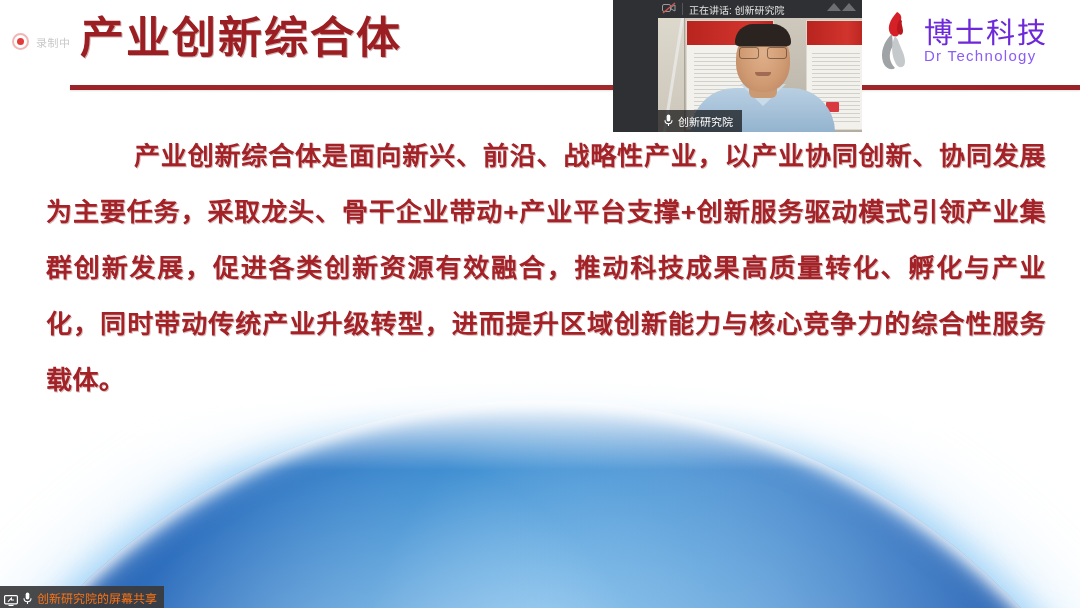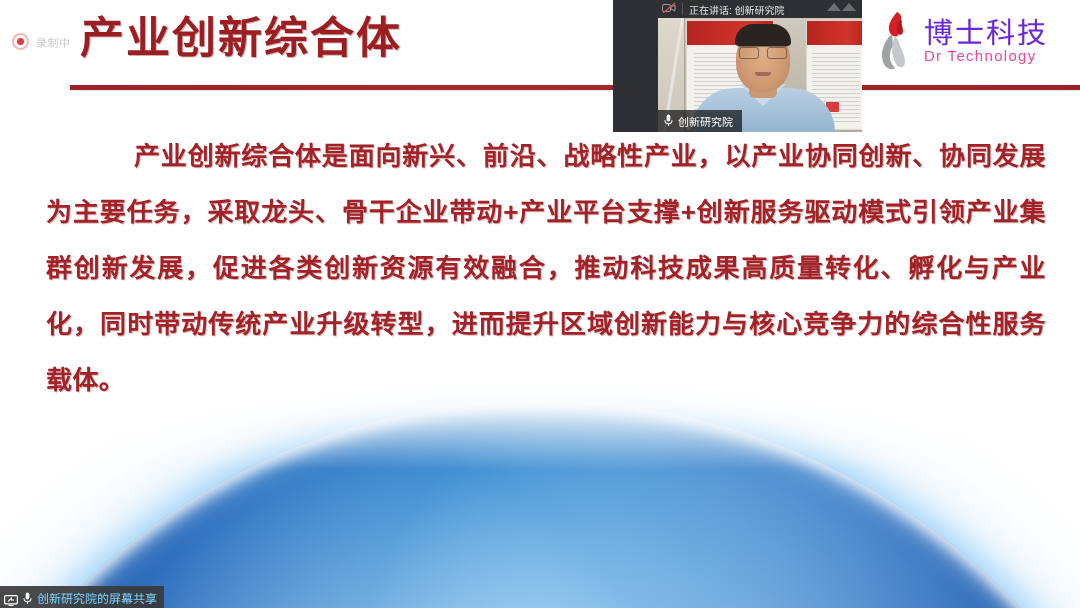--- a/index.html
+++ b/index.html
@@ -156,21 +156,21 @@
   }
   .logo-cn {
     font-size: 29px;
     font-weight: 400;
     color: #6d28d9;
     letter-spacing: 2px;
     white-space: nowrap;
   }
   .logo-en {
     font-size: 15px;
-    color: #ec4899;
+    color: #8b5cf6;
     letter-spacing: 1.3px;
     white-space: nowrap;
   }
 
   
   .video-tile {
     position: absolute;
     left: 613px;
     top: 0;
     width: 204px;
@@ -412,21 +412,21 @@
     bottom: 0;
     height: 22px;
     display: flex;
     align-items: center;
     gap: 5px;
     padding: 0 7px 0 4px;
     background: rgba(58,58,60,0.92);
   }
   .share-bar .label {
     font-size: 12px;
-    color: #7dd3fc;
+    color: #f97316;
     white-space: nowrap;
   }
   .screen-glyph {
     width: 14px;
     height: 11px;
     position: relative;
     flex: none;
   }
 </style>
 </head>

